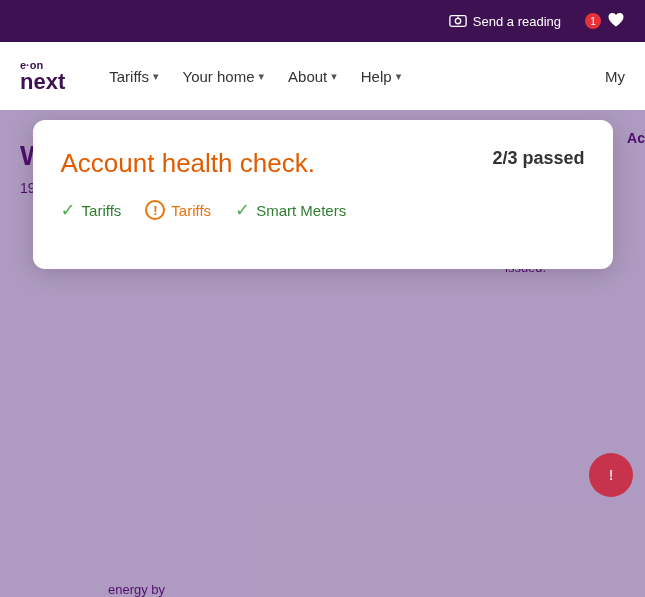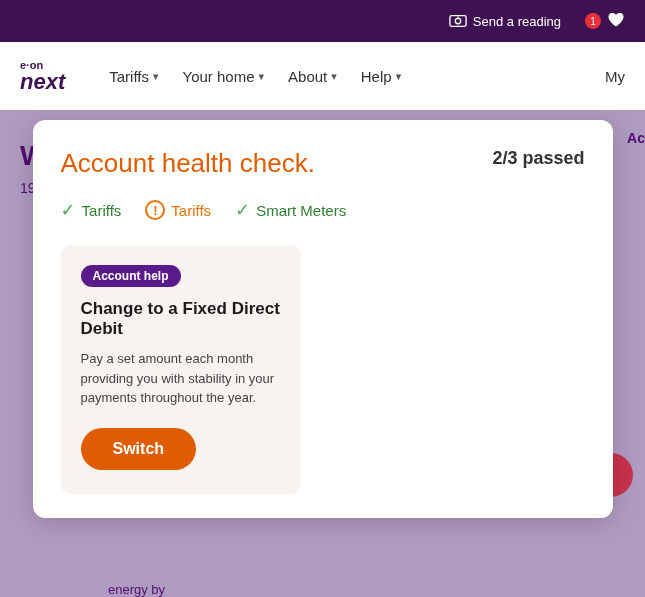--- a/index.html
+++ b/index.html
@@ -67,21 +67,20 @@
       margin-right: 20px;
     }
     .logo-eon {
       font-size: 11px;
       color: #3d1152;
       font-weight: bold;
     }
     .logo-next {
       font-size: 22px;
       font-weight: bold;
-      font-style: italic;
       color: #3d1152;
     }
     .nav-item {
       display: flex;
       align-items: center;
       gap: 4px;
       font-size: 15px;
       color: #333;
       cursor: pointer;
       font-weight: 500;
@@ -394,21 +393,15 @@
           <span class="check-icon-warning">!</span>
           <span>Tariffs</span>
         </div>
 
         <div class="check-item check-green">
           <span class="check-icon-green">✓</span>
           <span>Smart Meters</span>
         </div>
       </div>
 
-      <div class="modal-card">
-        <span class="account-help-badge">Account help</span>
-        <div class="card-title">Change to a Fixed Direct Debit</div>
-        <div class="card-description">Pay a set amount each month providing you with stability in your payments throughout the year.</div>
-        <button class="switch-btn">Switch</button>
-      </div>
     </div>
   </div>
 </div>
 
 </body></html>

